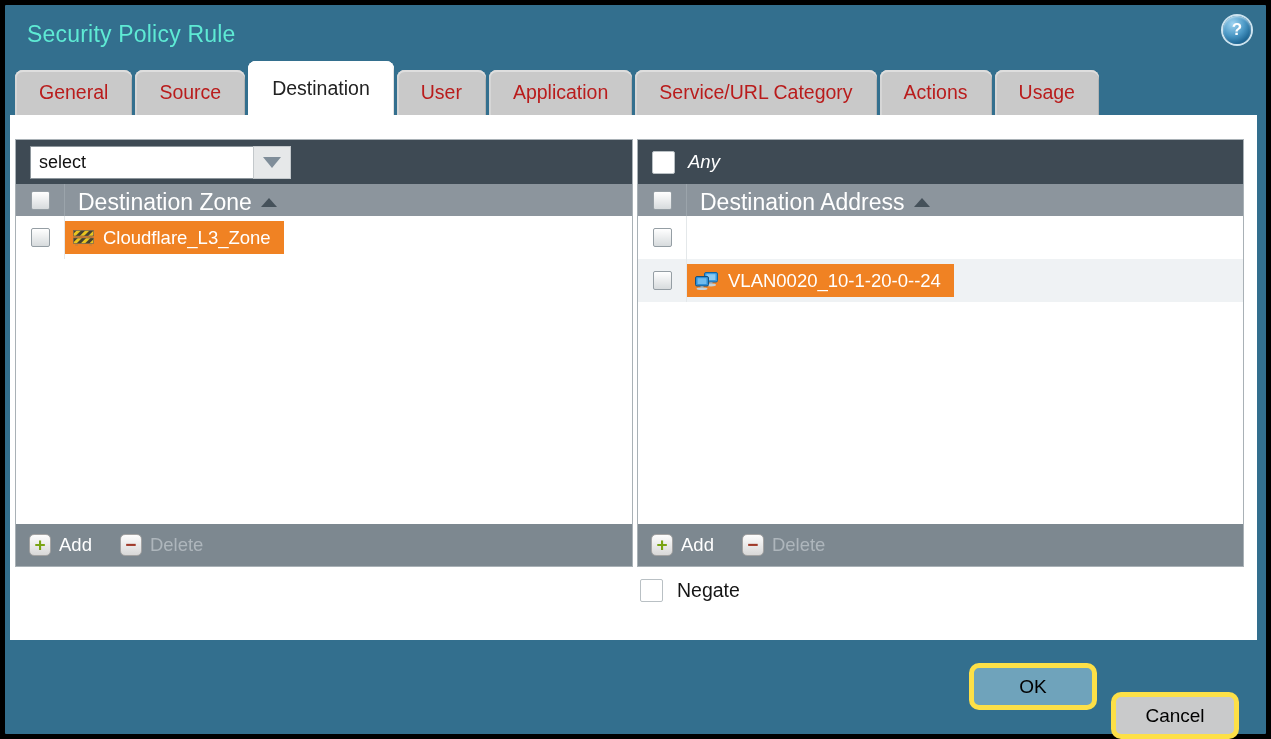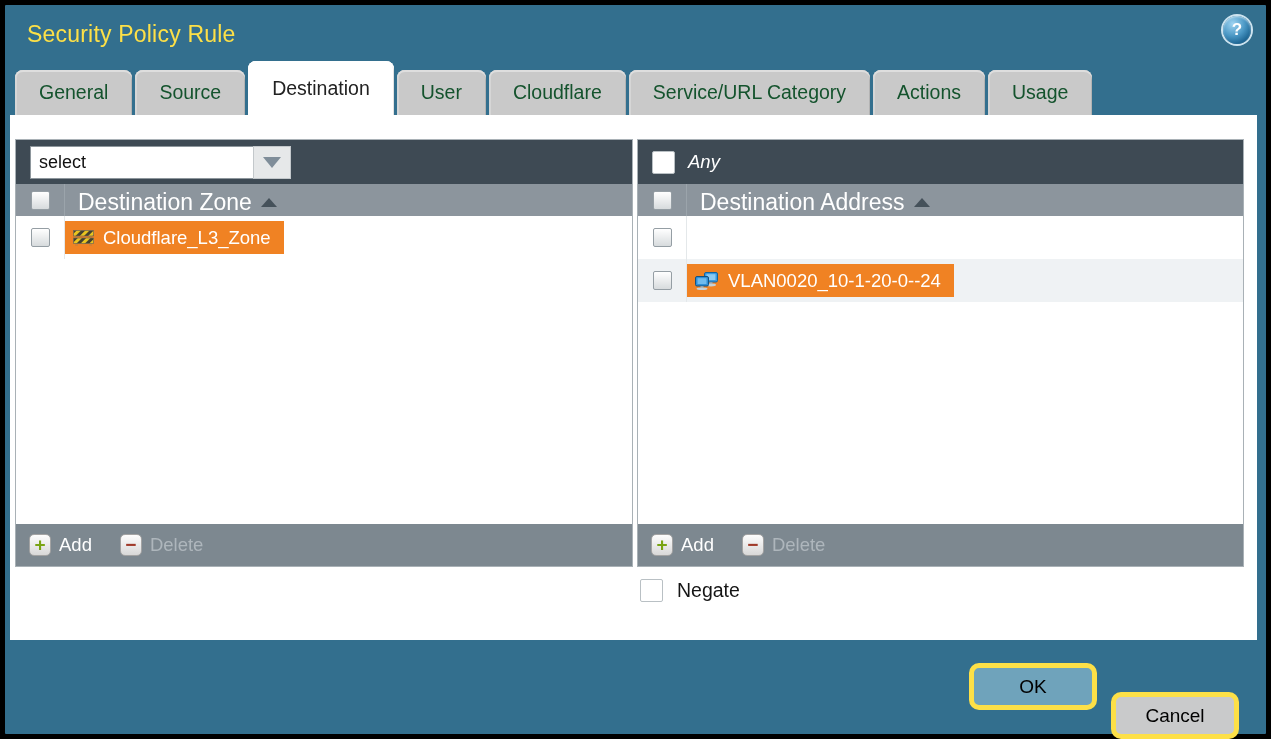--- a/index.html
+++ b/index.html
@@ -7,36 +7,36 @@
     width:1271px;height:739px;position:relative;overflow:hidden;
     background:#000;font-family:"Liberation Sans", sans-serif;
     -webkit-font-smoothing:antialiased;
   }
   .dialog{
     position:absolute;inset:0;box-sizing:border-box;
     border:5px solid #000;border-radius:6px;background:#336f8e;
   }
   
   .title{
-    position:absolute;left:22px;top:16px;color:#fde047;font-size:23px;letter-spacing:.2px;
+    position:absolute;left:22px;top:16px;color:#5eead4;font-size:23px;letter-spacing:.2px;
   }
   .help{
     position:absolute;right:15px;top:11px;width:28px;height:28px;border-radius:50%;
     background:radial-gradient(circle at 35% 28%, #9ed4f2 0%, #4a97c4 45%, #1c6492 75%, #12506f 100%);
     box-shadow:0 0 0 2px rgba(222,240,250,.9), inset 0 1px 2px rgba(255,255,255,.6);
     color:#fff;font-weight:bold;font-size:17px;display:flex;align-items:center;justify-content:center;
     cursor:pointer;
   }
   
   .tabs{
     position:absolute;left:10px;top:0;height:110px;display:flex;align-items:flex-end;gap:3px;
   }
   .tab{
     height:45px;background:#c9c9c9;border-radius:8px 8px 0 0;
-    display:flex;align-items:center;padding:0 24px;font-size:19.5px;color:#14532d;
+    display:flex;align-items:center;padding:0 24px;font-size:19.5px;color:#b91c1c;
     box-shadow:inset 0 2px 0 #dedede, inset 2px 0 0 #d6d6d6, inset -1px 0 0 #b3b3b3;
     white-space:nowrap;cursor:pointer;
   }
   .tab.active{
     height:54px;background:#fff;color:#222;
     box-shadow:inset 0 2px 0 #fff, inset 2px 0 0 #fff, inset -1px 0 0 #e2e2e2;
   }
   
   .content{
     position:absolute;left:5px;right:9px;top:110px;bottom:94px;background:#fff;
@@ -117,21 +117,21 @@
 <div class="dialog">
 
   <div class="title">Security Policy Rule</div>
   <div class="help">?</div>
 
   <div class="tabs">
     <div class="tab">General</div>
     <div class="tab">Source</div>
     <div class="tab active">Destination</div>
     <div class="tab">User</div>
-    <div class="tab">Cloudflare</div>
+    <div class="tab">Application</div>
     <div class="tab">Service/URL Category</div>
     <div class="tab">Actions</div>
     <div class="tab">Usage</div>
   </div>
 
   <div class="content">
 
     <div class="panel left">
       <div class="p-header">
         <div class="combo">

